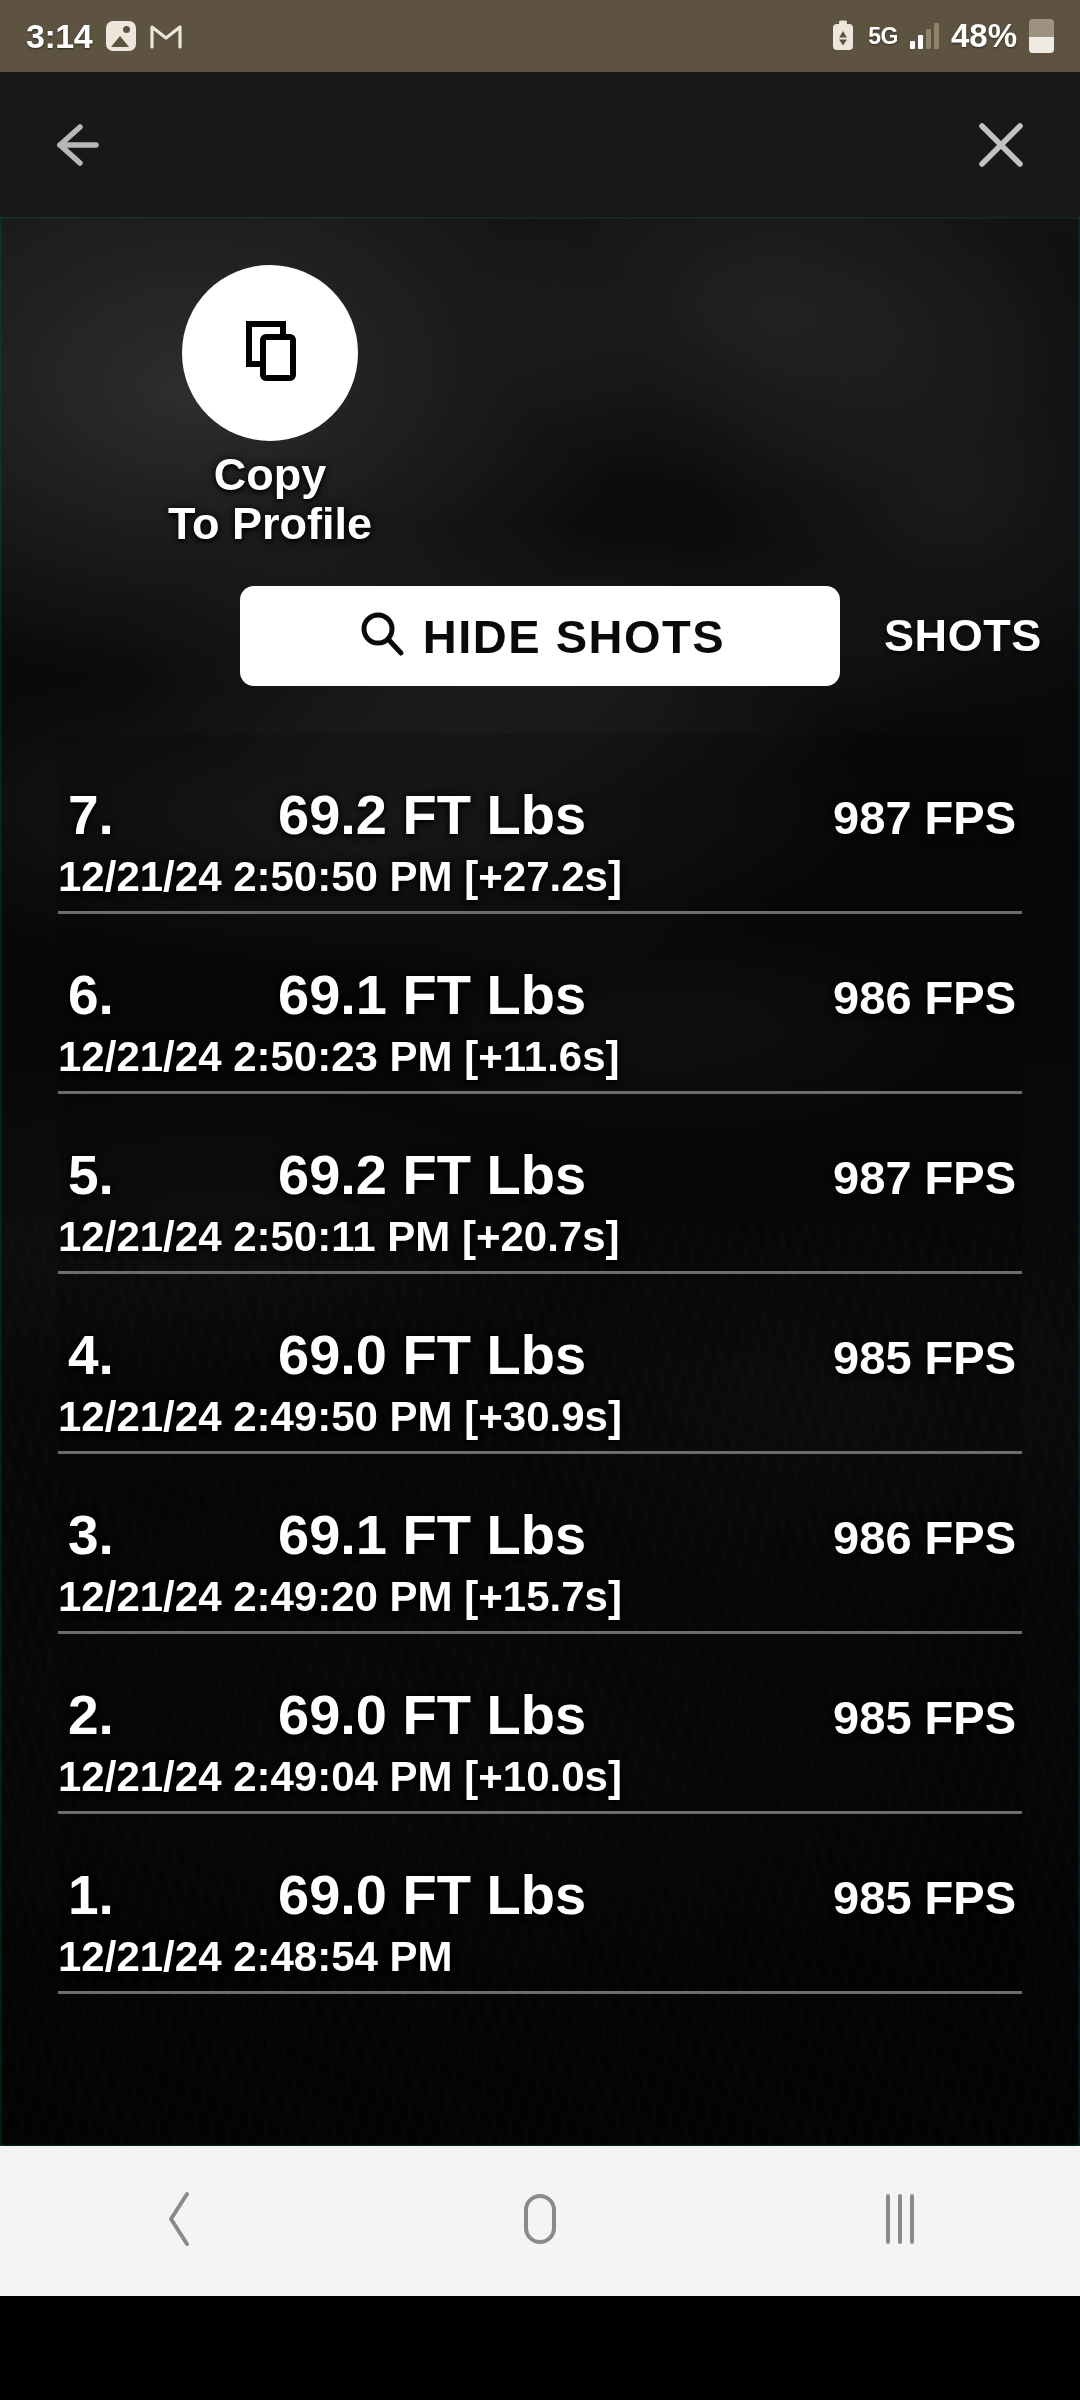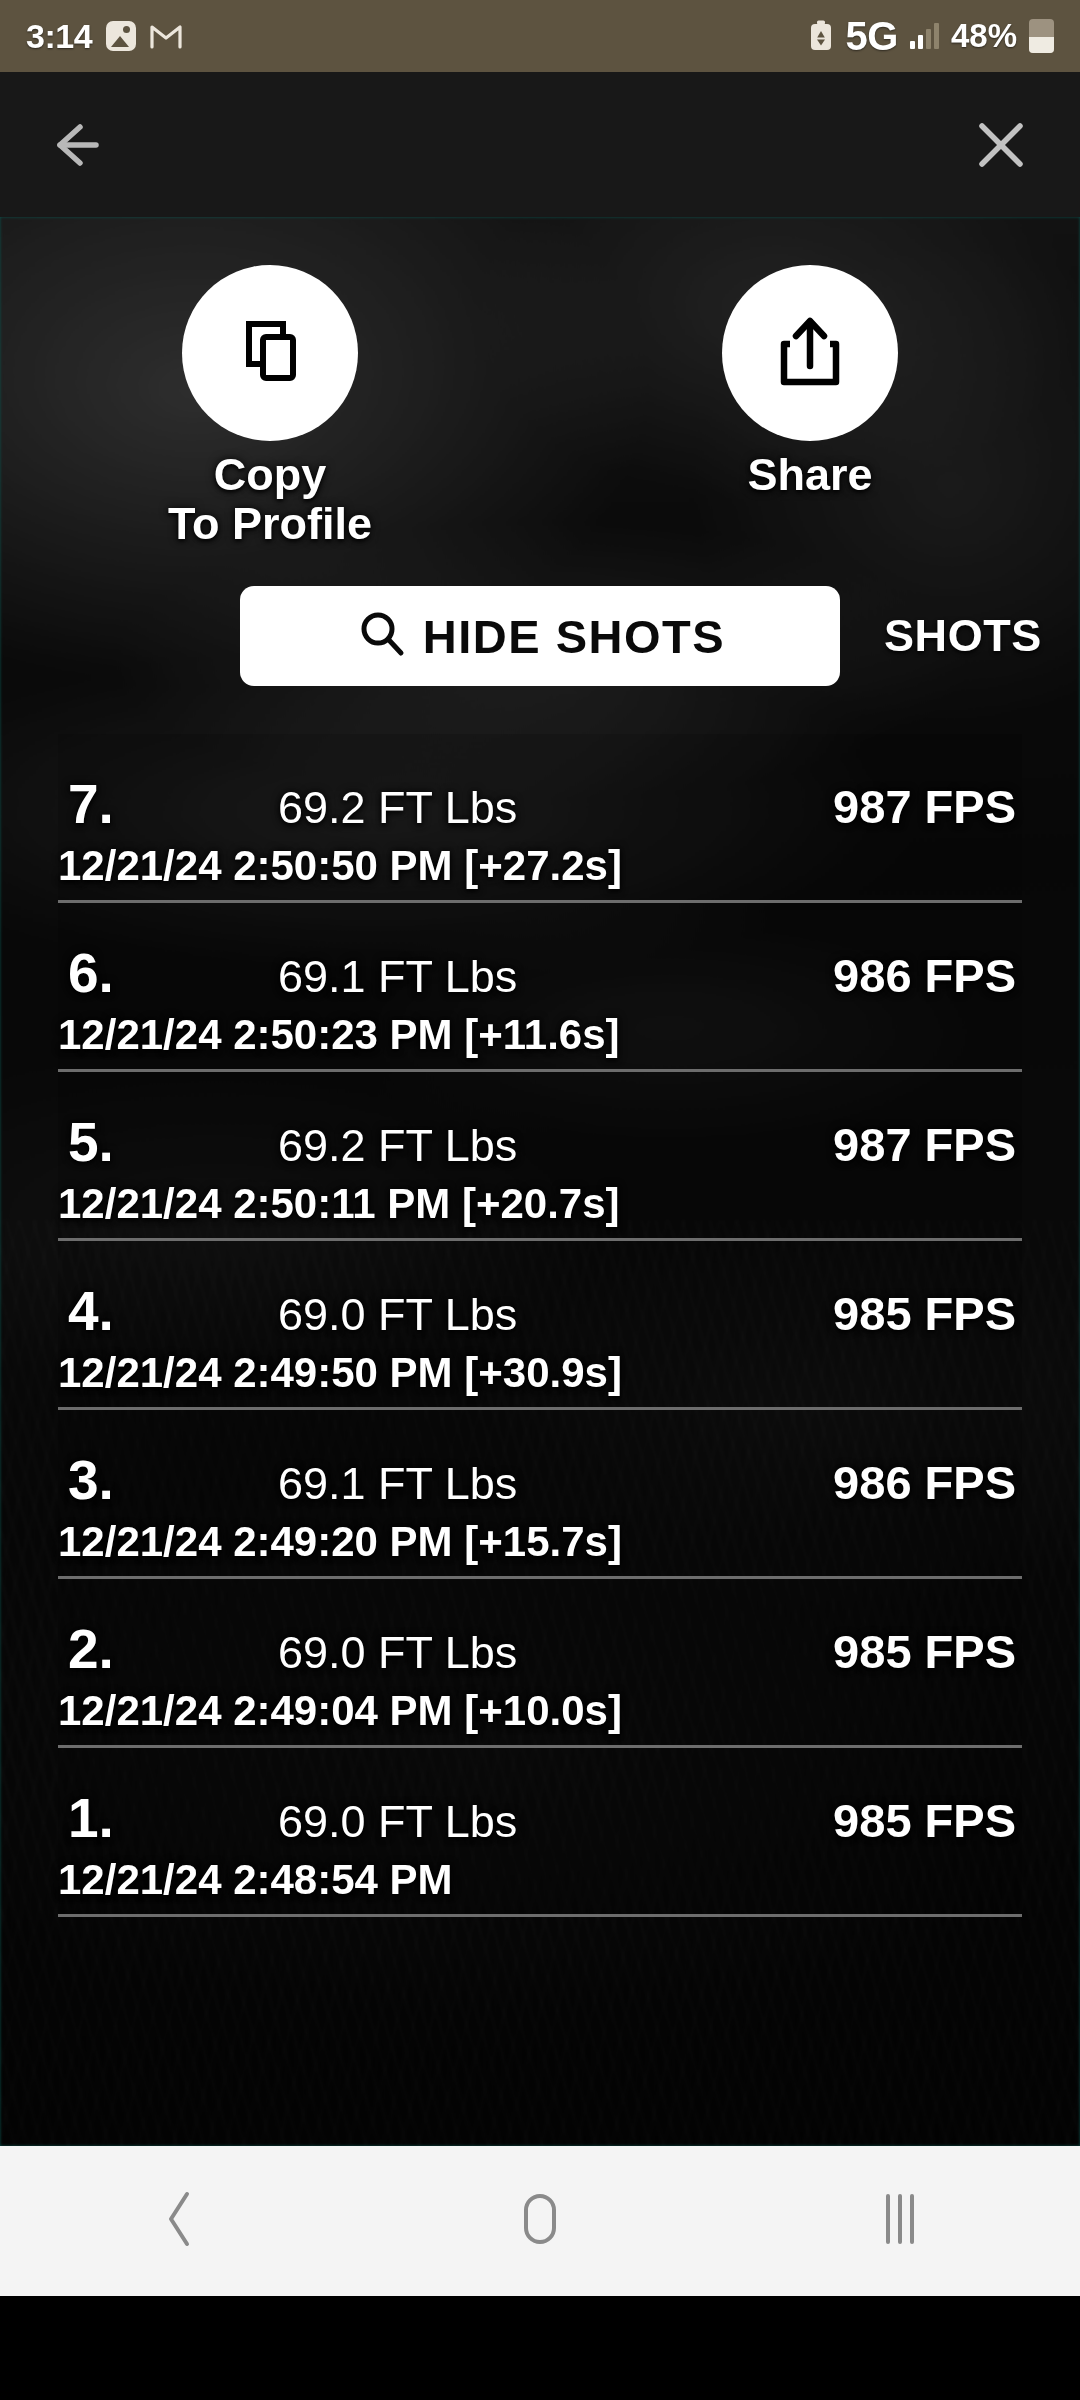--- a/index.html
+++ b/index.html
@@ -49,21 +49,21 @@
     width:7px;height:7px;border-radius:50%;background:#5d5340;
   }
   .ico-gmail { width:32px;height:26px; display:block; }
   .ico-batsaver { width:26px;height:32px; display:block; }
   .ico-signal { display:flex; align-items:flex-end; gap:3px; height:26px; }
   .ico-signal i { display:block; width:5px; background:#fff; border-radius:1px; }
   .ico-signal i:nth-child(1){ height:8px; }
   .ico-signal i:nth-child(2){ height:14px; }
   .ico-signal i:nth-child(3){ height:20px; background:#8e836c; }
   .ico-signal i:nth-child(4){ height:26px; background:#8e836c; }
-  .sb-5g { font-size:40px; font-weight:700; letter-spacing:-0.5px; text-shadow:0 1px 2px rgba(0,0,0,.5); }
+  .sb-5g { font-size:23px; font-weight:700; letter-spacing:-0.5px; text-shadow:0 1px 2px rgba(0,0,0,.5); }
   .ico-batt {
     width:25px;height:34px; border-radius:4px; background:#9d9280;
     position:relative; overflow:hidden;
   }
   .ico-batt::before{
     content:""; position:absolute; top:-4px; left:7px; width:11px;height:6px;
     border-radius:2px; background:#9d9280;
   }
   .ico-batt::after{
     content:""; position:absolute; left:0; bottom:0; width:100%; height:48%;
@@ -173,21 +173,21 @@
     display:flex; align-items:baseline;
     padding:0 6px 0 10px;
   }
   .shot-index {
     flex:0 0 210px;
     color:#fff; font-size:55px; font-weight:700;
     text-shadow:0 2px 5px rgba(0,0,0,.95), 0 0 9px rgba(0,0,0,.9);
   }
   .shot-energy {
     flex:1 1 auto;
-    color:#fff; font-size:45px; font-weight:400;
+    color:#fff; font-size:56px; font-weight:700;
     text-shadow:0 2px 5px rgba(0,0,0,.95), 0 0 9px rgba(0,0,0,.9);
     margin-top:44px;
   }
   .shot-speed {
     flex:0 0 310px; text-align:right;
     color:#fff; font-size:47px; font-weight:700;
     text-shadow:0 2px 5px rgba(0,0,0,.95), 0 0 9px rgba(0,0,0,.9);
   }
   .shot-time {
     text-align:left;
@@ -273,32 +273,20 @@
                 <path d="M18 12 H52 V22" fill="none" stroke="#000" stroke-width="6" stroke-linecap="square"></path>
                 <path d="M18 12 V52 H30" fill="none" stroke="#000" stroke-width="6" stroke-linecap="square"></path>
                 <rect x="32" y="25" width="30" height="41" rx="3" fill="none" stroke="#000" stroke-width="6"></rect>
               </svg>
             </span>
           </div>
           <div class="action-label">Copy
 To Profile</div>
         </div>
 
-        <div class="action">
-          <div class="action-circle">
-            <span>
-              <svg width="72" height="78" viewBox="0 0 72 78">
-                <path d="M16 32 H10 V70 H62 V32 H56" fill="none" stroke="#000" stroke-width="6.5" stroke-linejoin="round"></path>
-                <line x1="36" y1="10" x2="36" y2="54" stroke="#000" stroke-width="6.5" stroke-linecap="round"></line>
-                <path d="M22 24 L36 9 L50 24" fill="none" stroke="#000" stroke-width="6.5" stroke-linecap="round" stroke-linejoin="round"></path>
-              </svg>
-            </span>
-          </div>
-          <div class="action-label">Share</div>
-        </div>
       </div>
 
       <div class="toolbar">
         <div class="hide-btn">
           <span>
             <svg width="54" height="54" viewBox="0 0 54 54">
               <circle cx="23" cy="22" r="14" fill="none" stroke="#0a0a0a" stroke-width="5"></circle>
               <line x1="33" y1="32" x2="46" y2="46" stroke="#0a0a0a" stroke-width="5" stroke-linecap="round"></line>
             </svg>
           </span>

